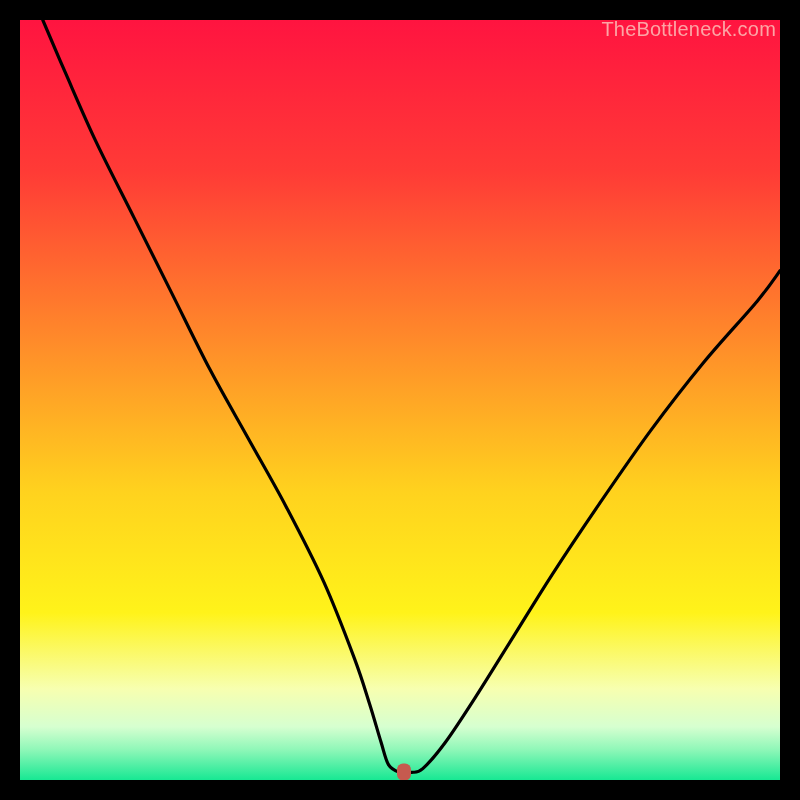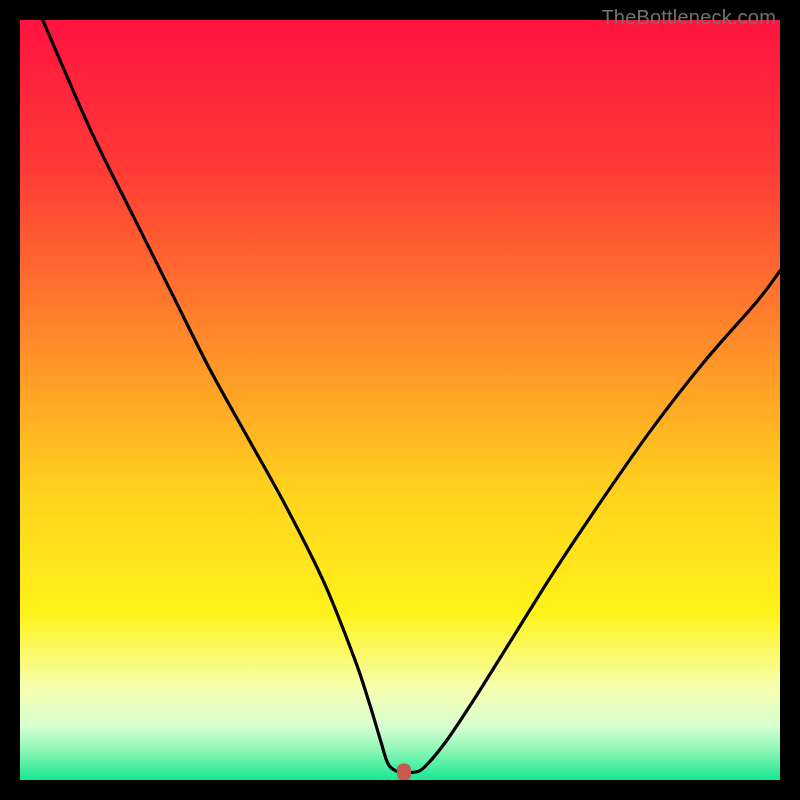--- a/index.html
+++ b/index.html
@@ -37,23 +37,23 @@
   .curve {
     position: absolute;
     left: 0;
     top: 0;
     width: 760px;
     height: 760px;
     pointer-events: none;
   }
   .watermark {
     position: absolute;
-    top: 6px;
+    top: 18px;
     right: 24px;
-    color: #737373;
+    color: #fca5a5;
     font-size: 20px;
     font-weight: 500;
     letter-spacing: 0.2px;
   }
   .marker {
     position: absolute;
     width: 14px;
     height: 17px;
     border-radius: 6px;
     transform: translate(-50%, -50%);

